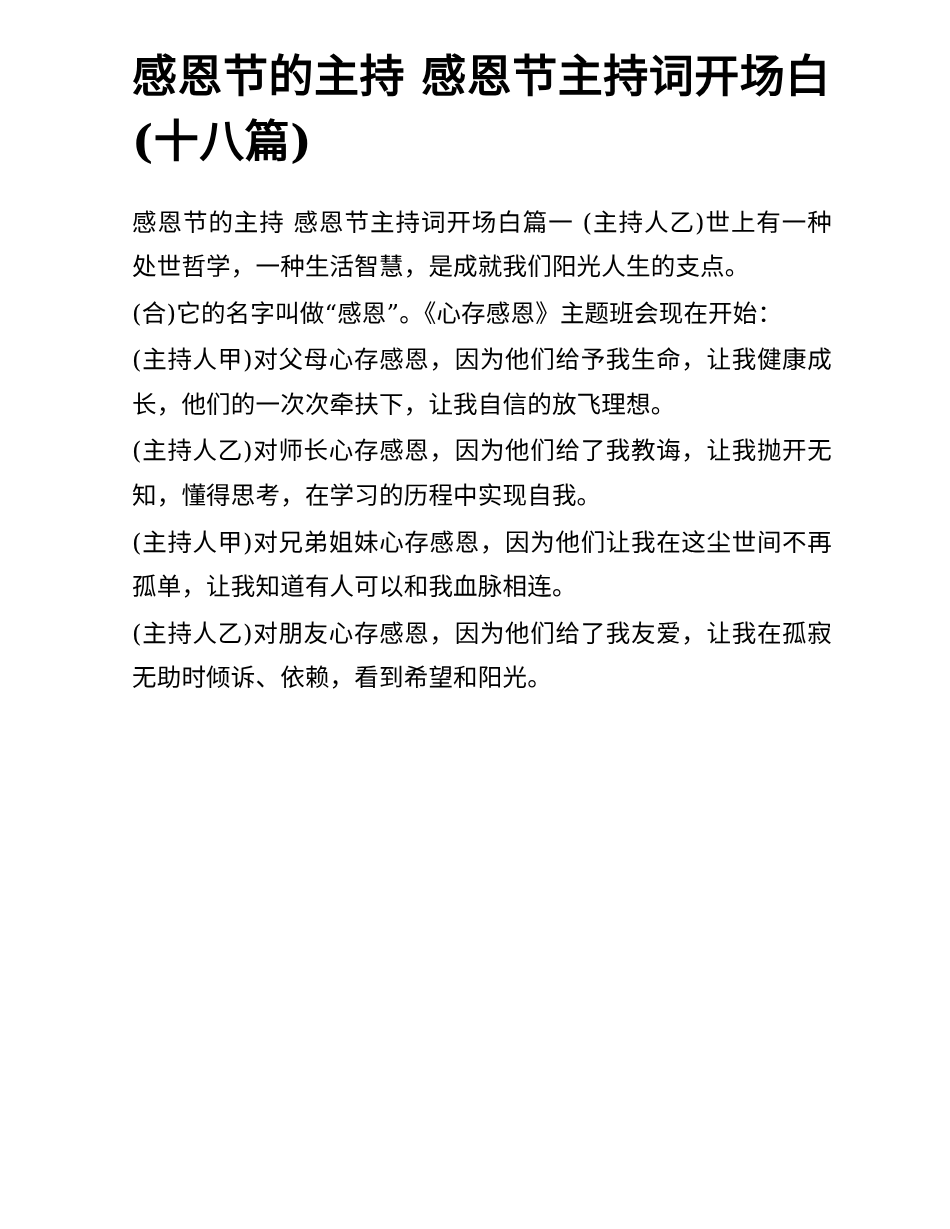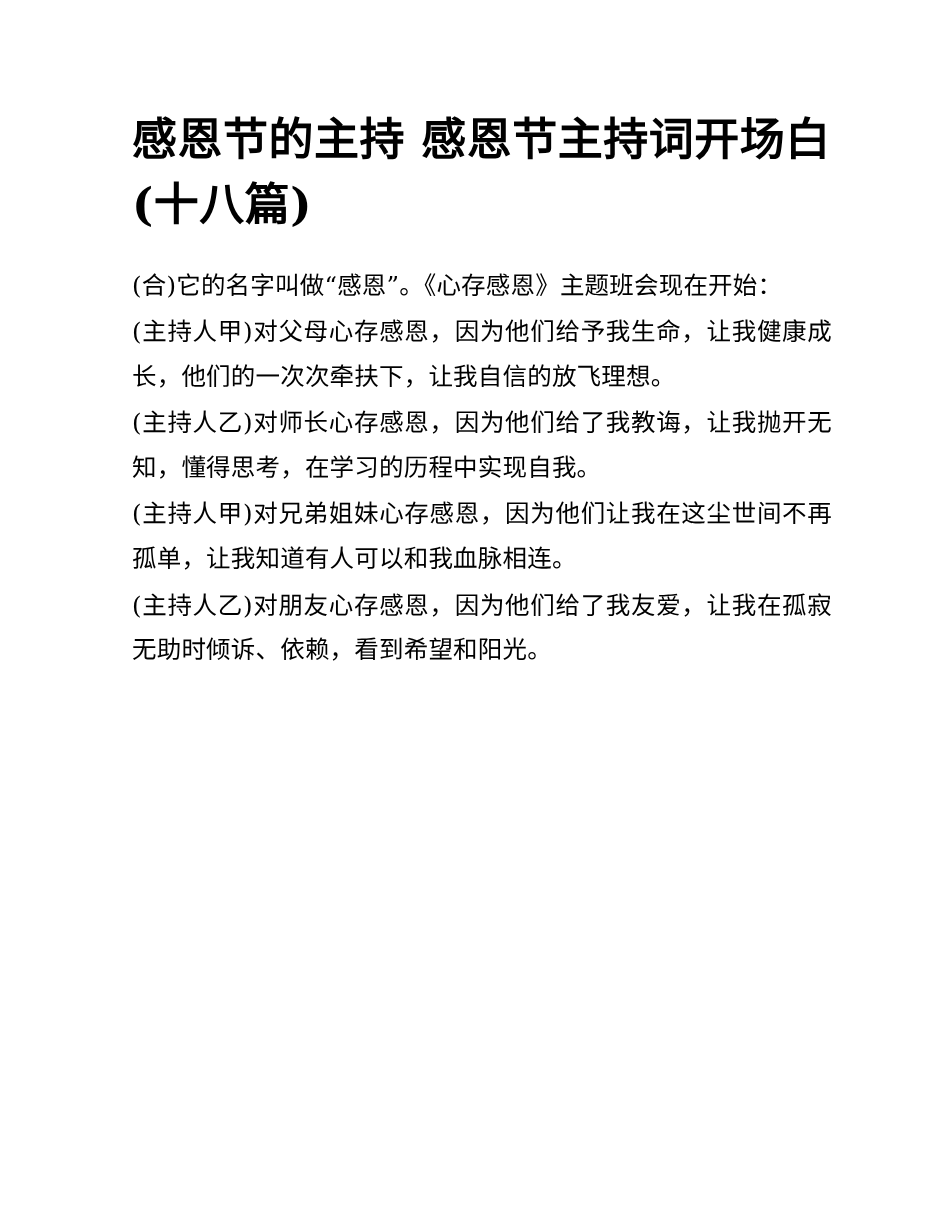--- a/index.html
+++ b/index.html
@@ -12,21 +12,21 @@
     width: 950px;
     height: 1229px;
     overflow: hidden;
     font-family: "DejaVu Serif", "Liberation Serif", serif;
     color: #000000;
   }
   .page {
     box-sizing: border-box;
     width: 950px;
     height: 1229px;
-    padding: 108px 118px 0 132px;
+    padding: 45px 118px 0 132px;
     background: #ffffff;
   }
   .doc-title {
     font-family: "DejaVu Serif", "Liberation Serif", serif;
     font-weight: bold;
     font-size: 45px;
     line-height: 1.44;
     letter-spacing: 0.5px;
     margin: 0 0 26px 0;
     color: #000000;
@@ -45,19 +45,20 @@
   .para.intro {
     margin-bottom: 6px;
   }
 </style>
 </head>
 <body>
 
 <div class="page">
   <h1 class="doc-title">感恩节的主持 感恩节主持词开场白(十八篇)</h1>
   <div class="doc-body">
+    <p class="para">感恩节的主持 感恩节主持词开场白篇一 (主持人乙)世上有一种处世哲学，一种生活智慧，是成就我们阳光人生的支点。</p>
     <p class="para">(合)它的名字叫做“感恩”。《心存感恩》主题班会现在开始：</p>
     <p class="para">(主持人甲)对父母心存感恩，因为他们给予我生命，让我健康成长，他们的一次次牵扶下，让我自信的放飞理想。</p>
     <p class="para">(主持人乙)对师长心存感恩，因为他们给了我教诲，让我抛开无知，懂得思考，在学习的历程中实现自我。</p>
     <p class="para">(主持人甲)对兄弟姐妹心存感恩，因为他们让我在这尘世间不再孤单，让我知道有人可以和我血脉相连。</p>
     <p class="para">(主持人乙)对朋友心存感恩，因为他们给了我友爱，让我在孤寂无助时倾诉、依赖，看到希望和阳光。</p>
   </div>
 </div>
 
 </body></html>

